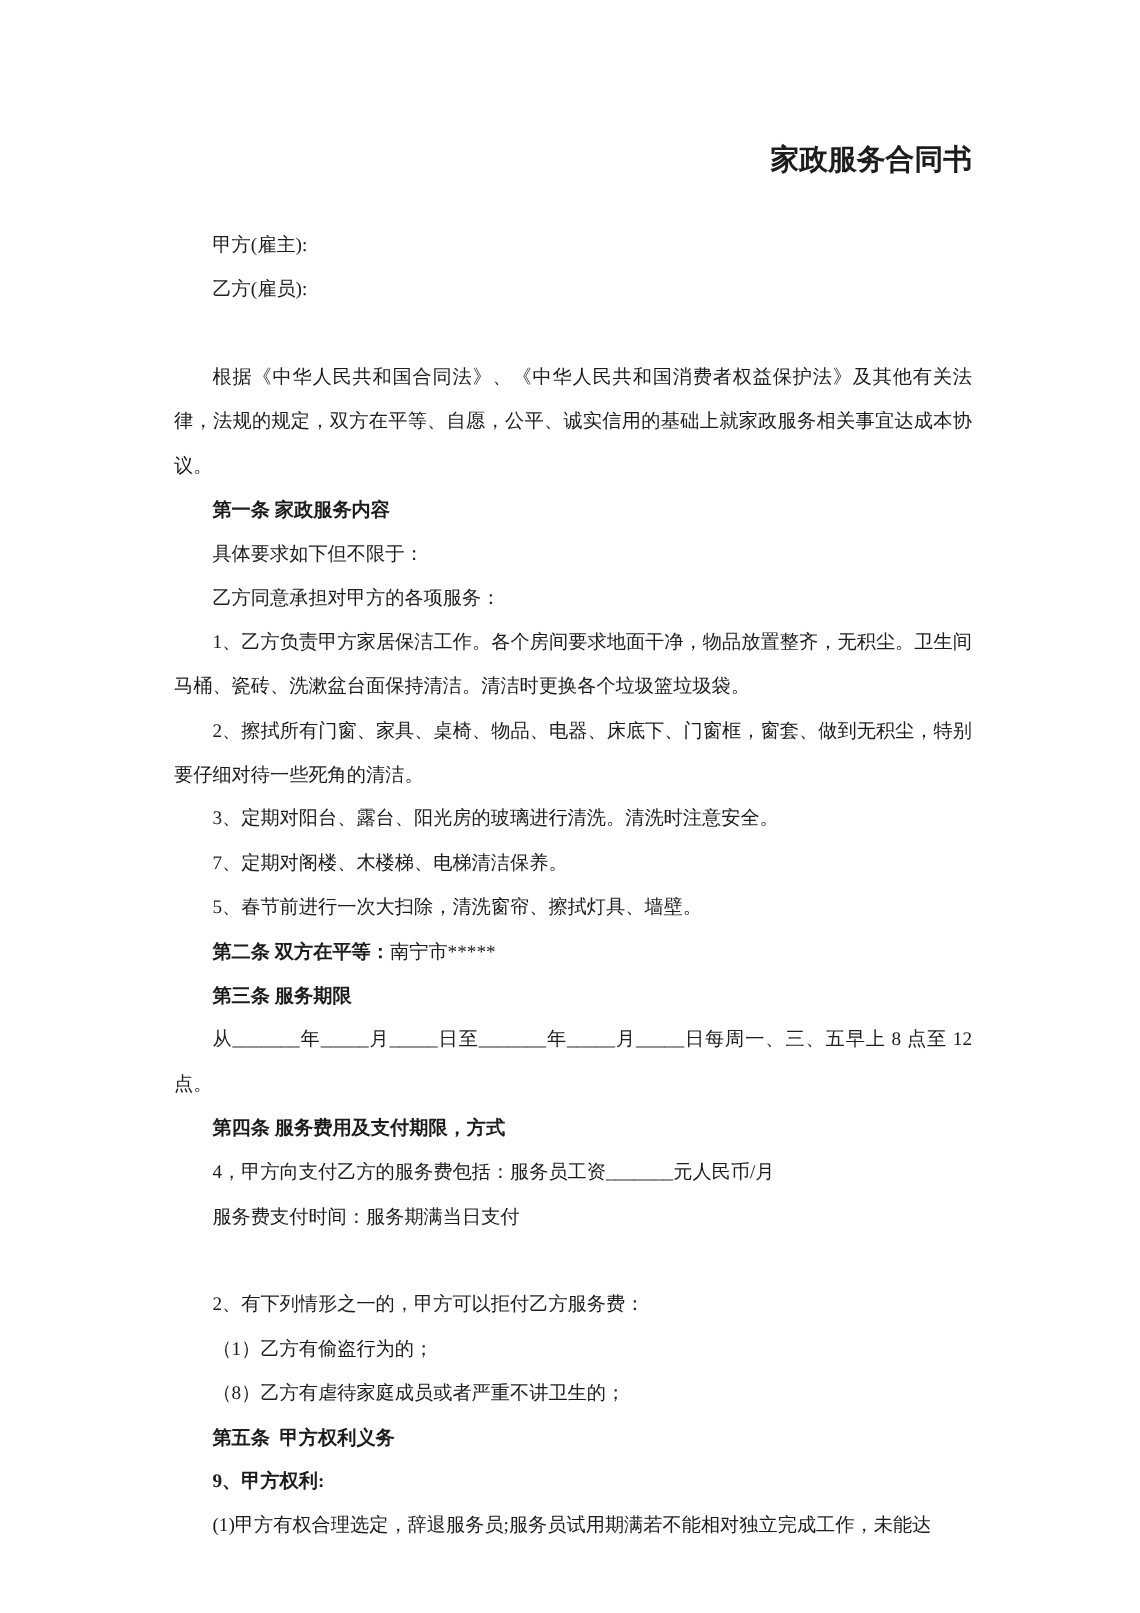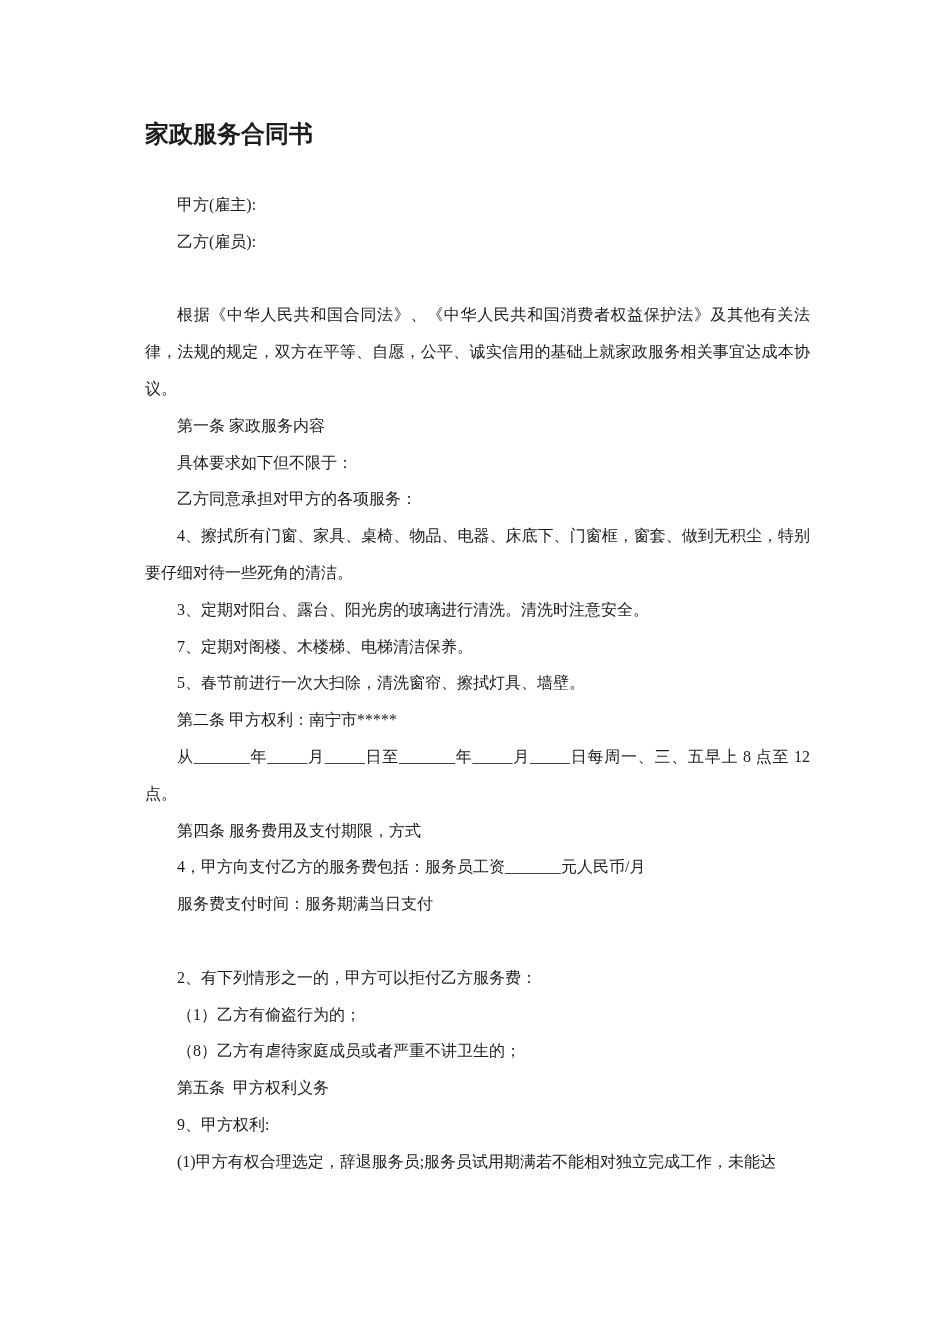--- a/index.html
+++ b/index.html
@@ -16,63 +16,65 @@
     font-family: "Liberation Serif", "DejaVu Serif", serif;
     color: #1c1c1c;
   }
   .doc {
     padding: 116px 140px 0 145px;
   }
   .title {
     font-size: 24px;
     font-weight: bold;
     line-height: 36px;
-    text-align: left;
+    text-align: right;
     white-space: pre-wrap;
   }
   .body-block {
     margin-top: 35px;
   }
   .para {
     margin: 0;
     font-size: 16px;
     line-height: 36.8px;
     text-align: justify;
     white-space: pre-wrap;
     word-break: break-all;
   }
   .para.indent {
     text-indent: 32px;
   }
   .para.blank {
     height: 36.8px;
   }
   .run-bold {
-    font-weight: normal;
+    font-weight: bold;
   }
 </style>
 </head>
 <body>
 
 <div class="page">
   <div class="doc">
     <div class="title">家政服务合同书</div>
     <div class="body-block">
         <p class="para indent"><span>甲方(雇主):</span></p>
         <p class="para indent"><span>乙方(雇员):</span></p>
         <p class="para blank"></p>
         <p class="para indent"><span>根据《中华人民共和国合同法》、《中华人民共和国消费者权益保护法》及其他有关法律，法规的规定，双方在平等、自愿，公平、诚实信用的基础上就家政服务相关事宜达成本协议。</span></p>
         <p class="para indent"><span class="run-bold">第一条 家政服务内容</span></p>
         <p class="para indent"><span>具体要求如下但不限于：</span></p>
         <p class="para indent"><span>乙方同意承担对甲方的各项服务：</span></p>
-        <p class="para indent"><span>4、擦拭所有门窗、家具、桌椅、物品、电器、床底下、门窗框，窗套、做到无积尘，特别要仔细对待一些死角的清洁。</span></p>
+        <p class="para indent"><span>1、乙方负责甲方家居保洁工作。各个房间要求地面干净，物品放置整齐，无积尘。卫生间马桶、瓷砖、洗漱盆台面保持清洁。清洁时更换各个垃圾篮垃圾袋。</span></p>
+        <p class="para indent"><span>2、擦拭所有门窗、家具、桌椅、物品、电器、床底下、门窗框，窗套、做到无积尘，特别要仔细对待一些死角的清洁。</span></p>
         <p class="para indent"><span>3、定期对阳台、露台、阳光房的玻璃进行清洗。清洗时注意安全。</span></p>
         <p class="para indent"><span>7、定期对阁楼、木楼梯、电梯清洁保养。</span></p>
         <p class="para indent"><span>5、春节前进行一次大扫除，清洗窗帘、擦拭灯具、墙壁。</span></p>
-        <p class="para indent"><span class="run-bold">第二条 甲方权利：</span><span>南宁市*****</span></p>
+        <p class="para indent"><span class="run-bold">第二条 双方在平等：</span><span>南宁市*****</span></p>
+        <p class="para indent"><span class="run-bold">第三条 服务期限</span></p>
         <p class="para indent"><span>从_______年_____月_____日至_______年_____月_____日每周一、三、五早上 8 点至 12 点。</span></p>
         <p class="para indent"><span class="run-bold">第四条 服务费用及支付期限，方式</span></p>
         <p class="para indent"><span>4，甲方向支付乙方的服务费包括：服务员工资_______元人民币/月</span></p>
         <p class="para indent"><span>服务费支付时间：服务期满当日支付</span></p>
         <p class="para blank"></p>
         <p class="para indent"><span>2、有下列情形之一的，甲方可以拒付乙方服务费：</span></p>
         <p class="para indent"><span>（1）乙方有偷盗行为的；</span></p>
         <p class="para indent"><span>（8）乙方有虐待家庭成员或者严重不讲卫生的；</span></p>
         <p class="para indent"><span class="run-bold">第五条  甲方权利义务</span></p>
         <p class="para indent"><span class="run-bold">9、甲方权利:</span></p>

